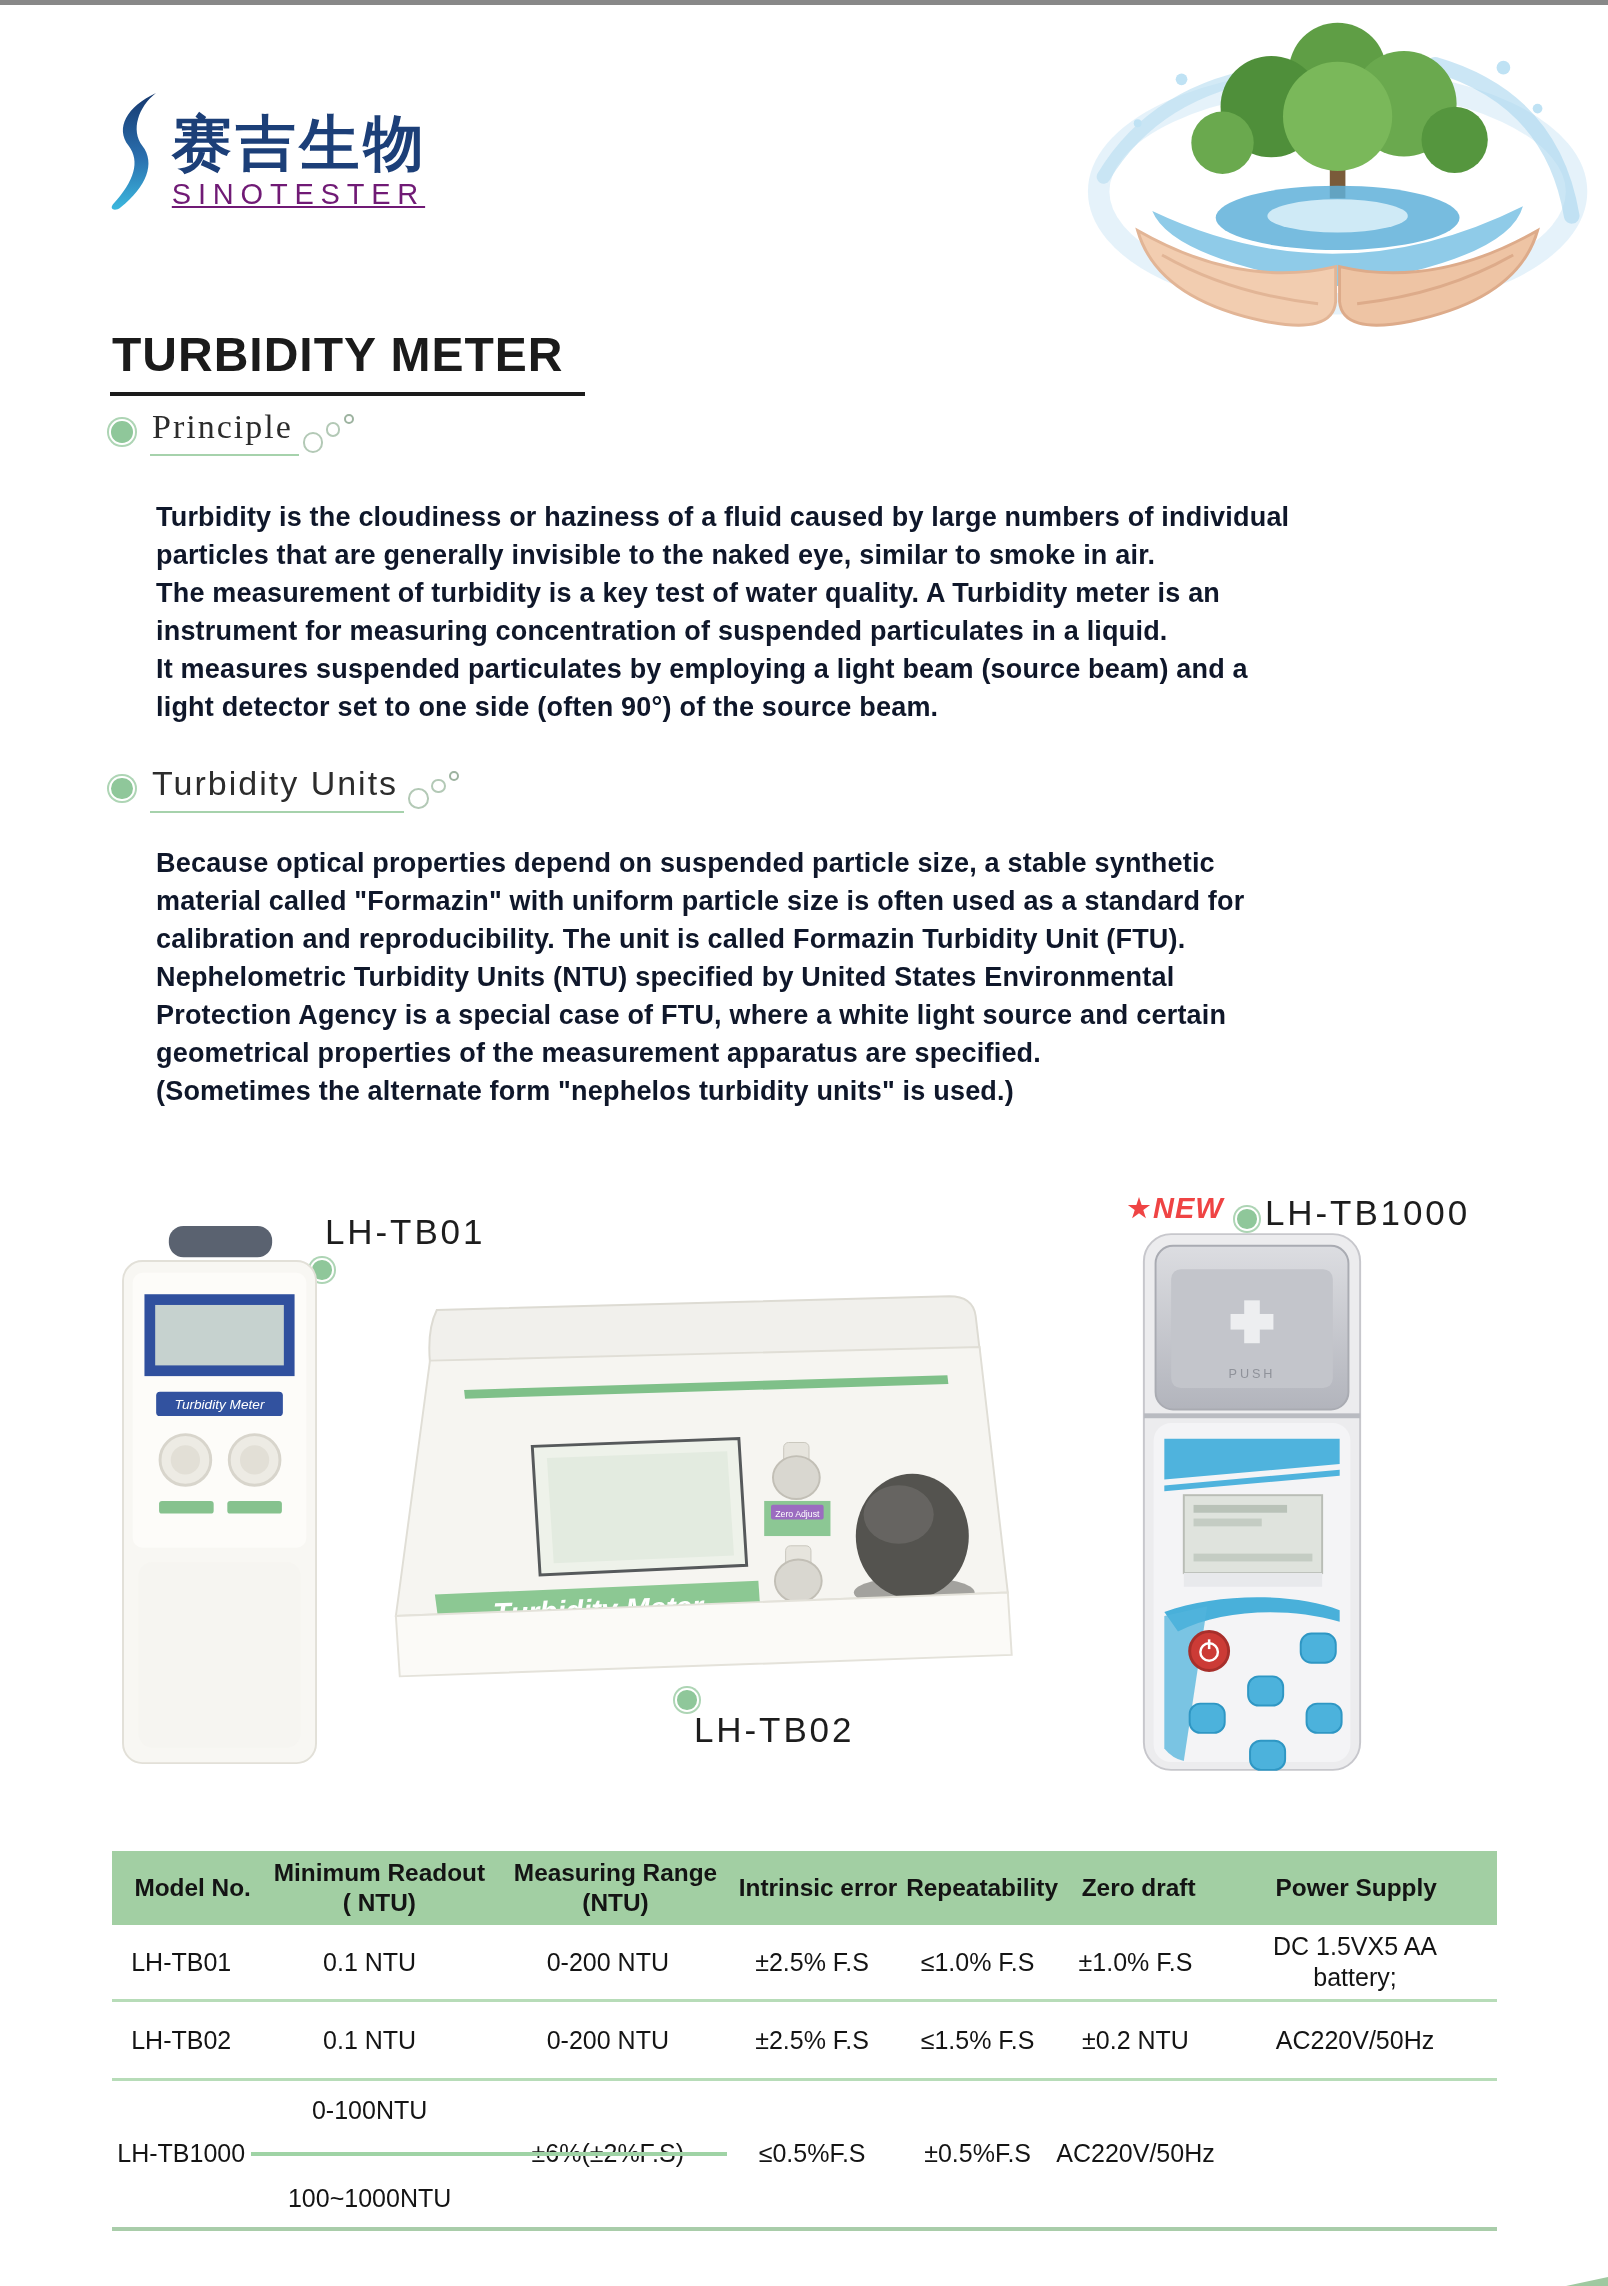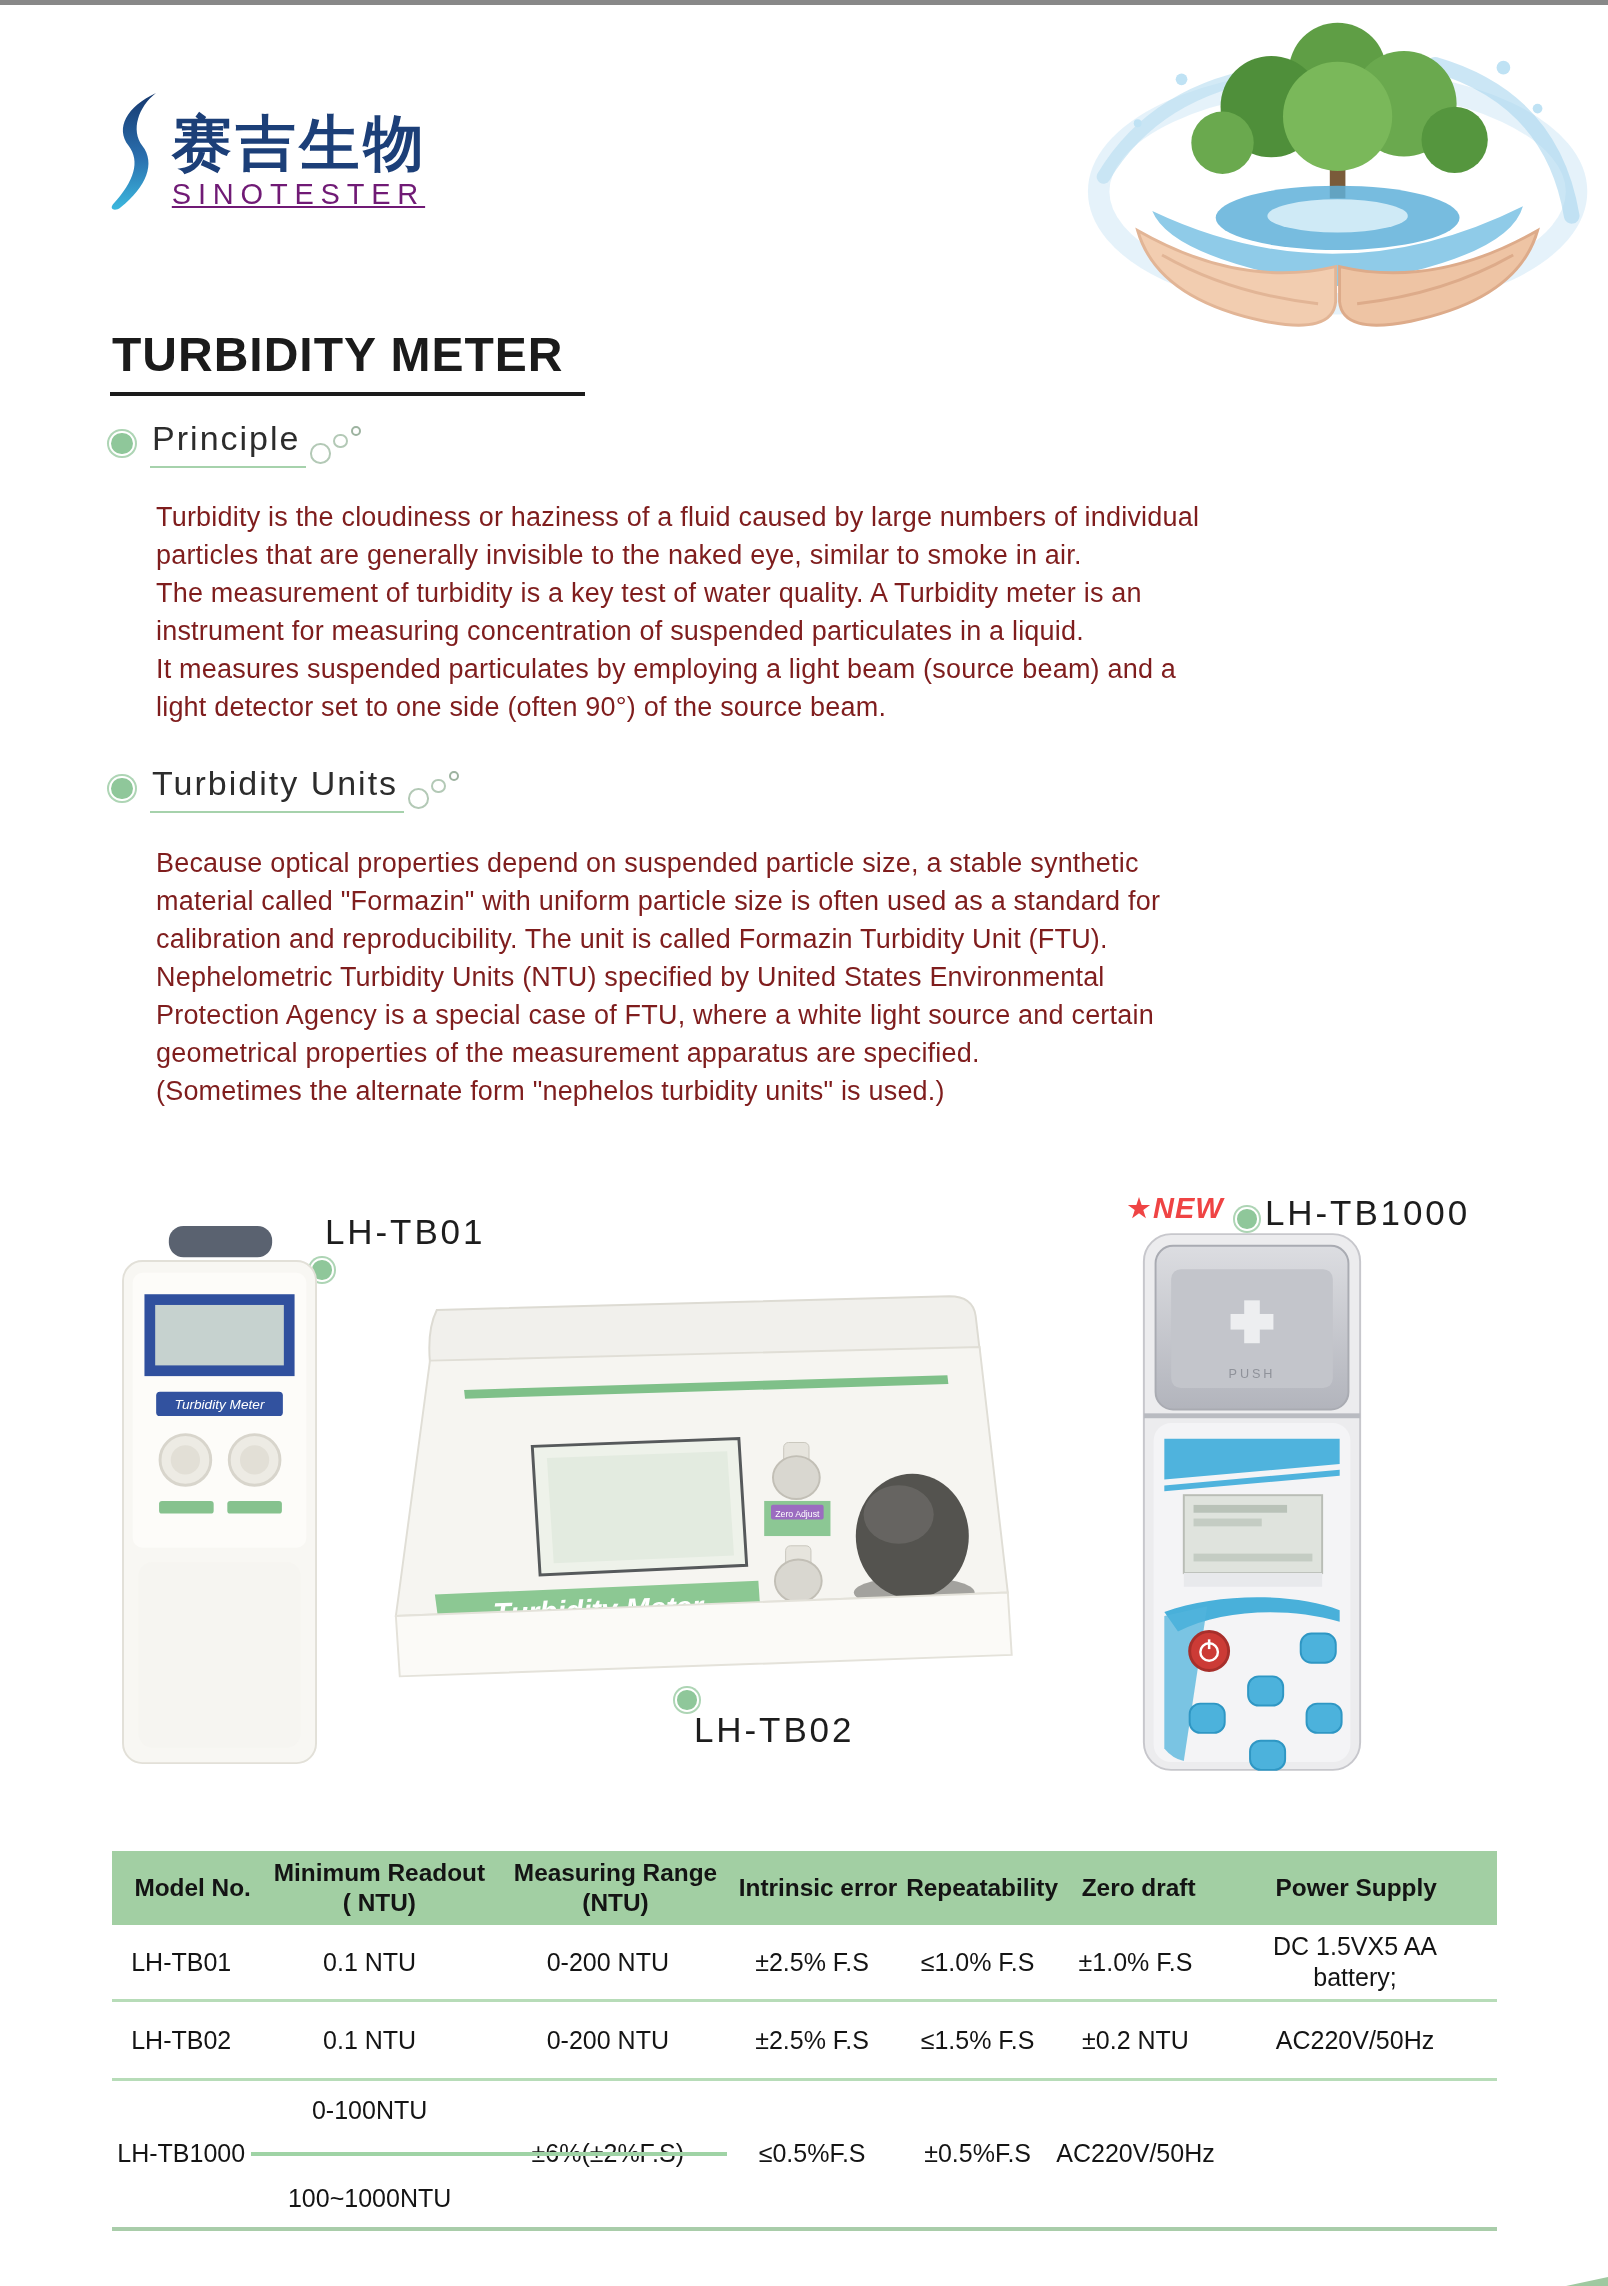--- a/index.html
+++ b/index.html
@@ -14,40 +14,40 @@
   .brand-cn{font-size:60px;font-weight:bold;color:#1c3f78;letter-spacing:3.9px;line-height:1;margin-top:23.4px;}
   .brand-en{font-size:29px;color:#701a75;letter-spacing:6.8px;margin-top:3.9px;text-decoration:underline;}
   
   .title{
     position:absolute;left:110px;top:322px;margin:0;
     font-size:48px;font-weight:bold;color:#1b1b1b;letter-spacing:1px;
     border-bottom:4.9px solid #1b1b1b;padding:0 21.5px 9.8px 2px;
   }
   
   .section{position:absolute;left:109px;}
-  .sec-principle{top:414px;}
+  .sec-principle{top:403px;font-family:Liberation Serif, serif;}
   .sec-units{top:759px;}
   .dot{
     display:inline-block;width:21.5px;height:21.5px;border-radius:50%;
     background:#8fc79a;border:2.9px solid #ffffff;box-shadow:0 0 0 2px #aed5b5;
     vertical-align:middle;margin-right:15.6px;
   }
   .sec-head{
     display:inline-block;font-size:34px;color:#2c2c2c;letter-spacing:2px;
     border-bottom:2.9px solid #a6d2ac;padding:0 5.9px 7.8px 2px;vertical-align:middle;font-weight:normal;margin:0;
   }
   .bubbles{display:inline-block;position:relative;width:68px;height:39px;vertical-align:middle;}
   .bub{position:absolute;border-radius:50%;border:2px solid #b3c9b6;background:transparent;}
   .bub1{width:16.6px;height:16.6px;left:3.9px;top:19.5px;}
   .bub2{width:10.7px;height:10.7px;left:27px;top:9.8px;}
   .bub3{width:5.9px;height:5.9px;left:45px;top:2px;border-color:#9db3a0;}
   
   .para{
     position:absolute;left:156px;width:1336px;margin:0;
-    font-size:27px;line-height:38px;color:#7f1d1d;white-space:pre-line;letter-spacing:0.2px;
+    font-size:27px;line-height:38px;color:#0f172a;white-space:pre-line;letter-spacing:0.2px;font-weight:bold;
   }
   .para1{top:493px;}
   .para2{top:839px;}
   
   .prod-label{position:absolute;font-size:35px;color:#1d1d1d;letter-spacing:2.9px;}
   .lbl-tb01{left:325px;top:1207px;}
   .lbl-tb02{left:694px;top:1705px;}
   .lbl-tb1000{left:1265px;top:1188px;}
   .new-badge{position:absolute;left:1126px;top:1186px;font-size:29px;font-weight:bold;font-style:italic;color:#ef4444;letter-spacing:1px;}
   .pdot{position:absolute;width:19.5px;height:19.5px;border-radius:50%;background:#8fc79a;border:2.9px solid #fff;box-shadow:0 0 0 2px #aed5b5;}

